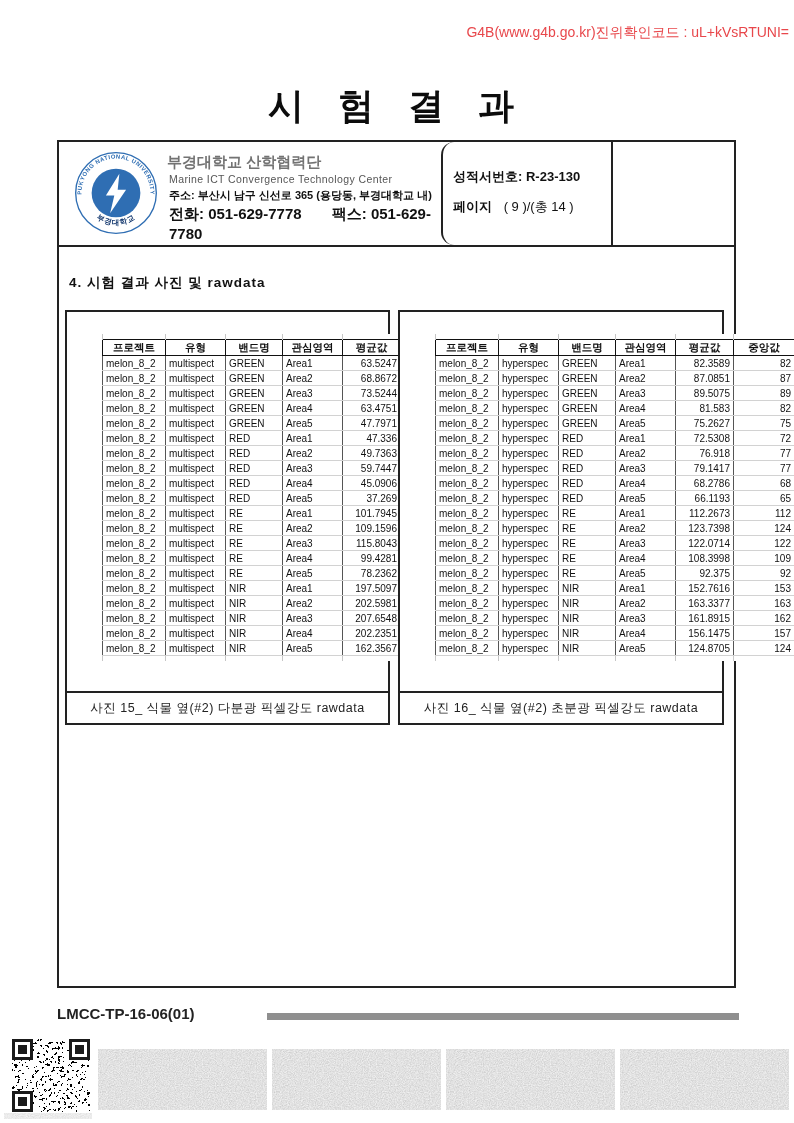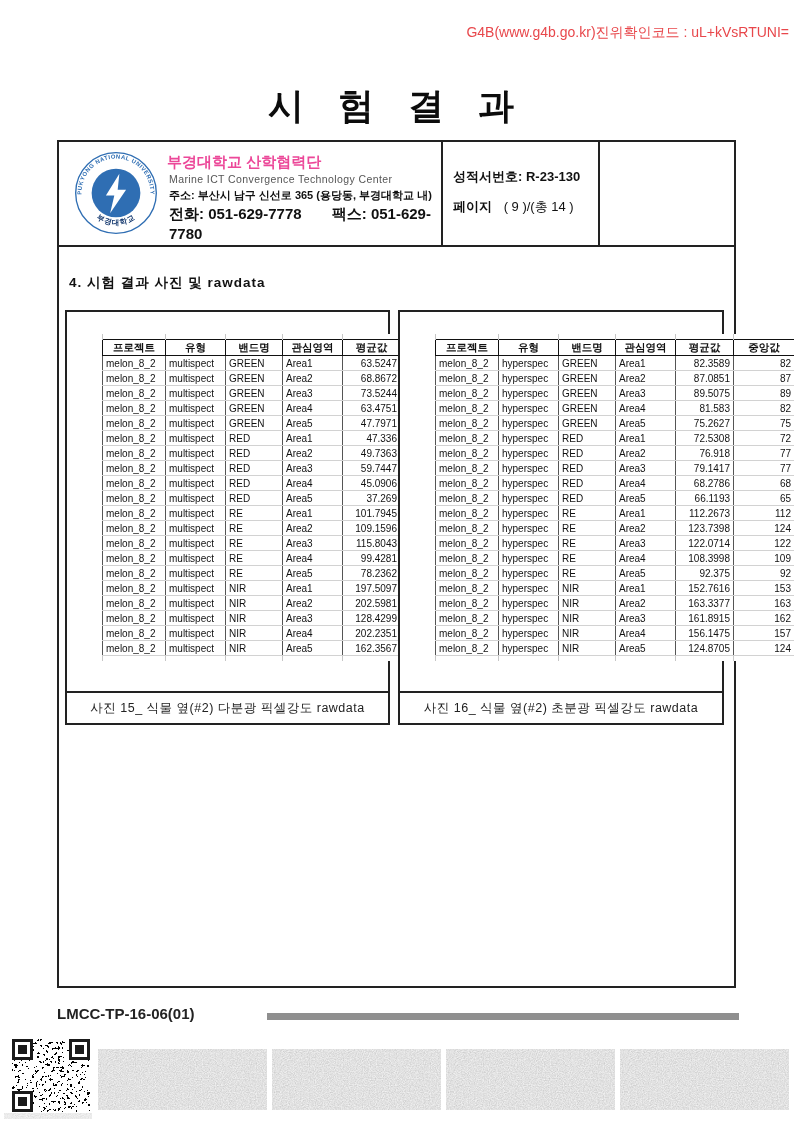--- a/index.html
+++ b/index.html
@@ -13,27 +13,27 @@
   .title{position:absolute;top:82px;left:0;width:100%;text-align:center;
          font-size:36px;font-weight:bold;letter-spacing:12px;color:#0c0c0c;}
 
   
   .frame{position:absolute;left:57px;top:140px;width:679px;height:848px;
          border:2px solid #222;box-sizing:border-box;background:#fff;}
 
   
   .head{display:flex;height:103px;border-bottom:2px solid #222;}
   .head .c1{width:382px;position:relative;}
-  .head .c2{width:157px;border-left:2px solid #222;box-sizing:border-box;padding:26px 0 0 10px;}
+  .head .c2{width:170px;border-left:2px solid #222;box-sizing:border-box;padding:26px 0 0 10px;border-radius:13px;}
   .head .c3{flex:1;border-left:2px solid #222;box-sizing:border-box;}
 
   .logo{position:absolute;left:15px;top:9px;}
 
   .org{position:absolute;left:108px;top:10px;line-height:1.3;}
-  .org .l1,.org .l2{font-size:15px;font-weight:bold;color:#ec4899;}
+  .org .l1,.org .l2{font-size:15px;font-weight:bold;color:#737373;}
   .org .len{font-size:10.5px;color:#555;margin:1px 0 2px 2px;letter-spacing:0.4px;}
   .org .laddr{font-size:11px;font-weight:bold;margin-left:2px;}
   .org .ltel{font-size:15px;font-weight:bold;margin-left:2px;margin-top:2px;}
   .org .ltel .fax{margin-left:26px;}
 
   .c2 .rline1{font-size:13px;font-weight:bold;}
   .c2 .rline2{font-size:13px;margin-top:12px;}
   .c2 .rline2 .lab{font-weight:bold;margin-right:8px;}
 
   .section-title{position:absolute;left:10px;top:132px;font-size:13.5px;font-weight:bold;letter-spacing:1px;}
@@ -299,21 +299,21 @@
               <td class="txt">NIR</td>
               <td class="txt">Area2</td>
               <td class="num">202.5981</td>
               <td class="num">202</td>
             </tr>
             <tr>
               <td class="txt">melon_8_2</td>
               <td class="txt">multispect</td>
               <td class="txt">NIR</td>
               <td class="txt">Area3</td>
-              <td class="num">128.4299</td>
+              <td class="num">207.6548</td>
               <td class="num">208</td>
             </tr>
             <tr>
               <td class="txt">melon_8_2</td>
               <td class="txt">multispect</td>
               <td class="txt">NIR</td>
               <td class="txt">Area4</td>
               <td class="num">202.2351</td>
               <td class="num">203</td>
             </tr>

